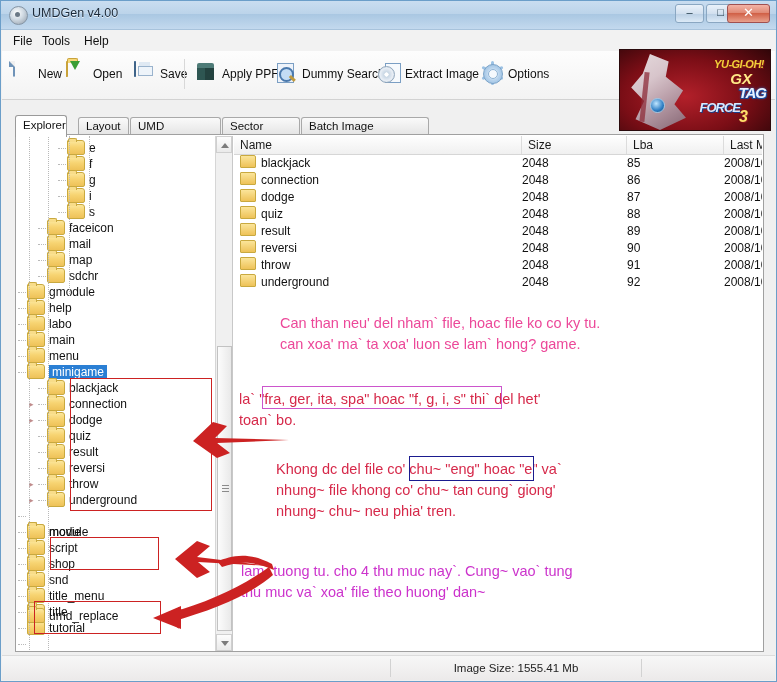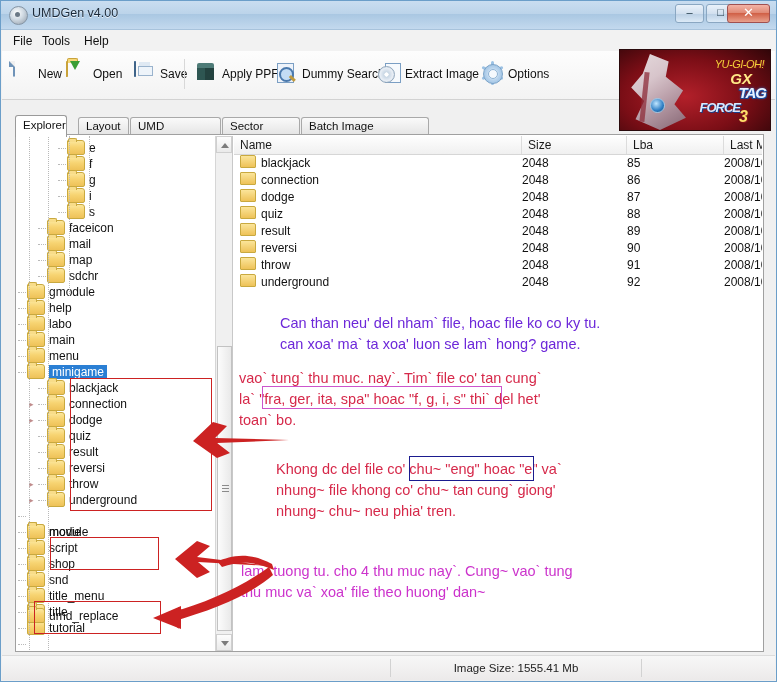--- a/index.html
+++ b/index.html
@@ -114,21 +114,21 @@
   }
   #banner .glow{position:absolute;left:-20%;top:-30%;width:140%;height:160%;
     background:radial-gradient(ellipse at 45% 55%,#b3202a 0%,#7b0e16 38%,#2c0508 72%,#120203 100%);}
   #banner .drag{position:absolute;left:4px;top:4px;width:72px;height:76px;
     background:linear-gradient(145deg,#f3eef0 0%,#ddd2d8 35%,#b9a5b0 60%,#7c6270 100%);
     clip-path:polygon(36% 0%,62% 10%,58% 30%,82% 48%,70% 66%,86% 84%,50% 100%,16% 86%,28% 62%,10% 44%,26% 26%);
     opacity:.93;}
   #banner .gem{position:absolute;left:30px;top:48px;width:13px;height:13px;border-radius:50%;
     background:radial-gradient(circle at 40% 35%,#bfe6ff,#2e7ec4 60%,#18466f);border:1px solid #9ec7e6;}
   #banner .stripe{position:absolute;left:22px;top:22px;width:5px;height:50px;background:#8d2c3a;transform:rotate(6deg);opacity:.75;}
-  #banner .logo1{position:absolute;right:6px;top:8px;font-size:11px;font-weight:normal;color:#f2cf3a;
+  #banner .logo1{position:absolute;right:6px;top:8px;font-size:11px;font-weight:bold;color:#f2cf3a;
     letter-spacing:-.5px;text-shadow:1px 1px 0 #7a1014,-1px 0 0 #7a1014;font-style:italic;}
   #banner .logo2{position:absolute;right:18px;top:20px;font-size:15px;font-weight:bold;color:#ffe987;
     font-style:italic;text-shadow:1px 1px 0 #7a1014;}
   #banner .tf{position:absolute;right:4px;top:34px;font-size:15px;font-weight:bold;font-style:italic;
     color:#e7f2ff;text-shadow:0 0 3px #2e6fd0,1px 1px 0 #173f8a,-1px 1px 0 #173f8a;letter-spacing:-1px;}
   #banner .tf2{position:absolute;right:30px;top:50px;font-size:13px;font-weight:bold;font-style:italic;
     color:#d9e9ff;text-shadow:1px 1px 0 #173f8a;letter-spacing:-1px;}
   #banner .num3{position:absolute;right:22px;bottom:4px;font-size:16px;font-weight:bold;font-style:italic;
     color:#ffe06a;text-shadow:1px 1px 0 #8a1620;}
   
@@ -184,21 +184,21 @@
   .lrow{position:absolute;left:0;right:0;height:17px;line-height:17px;font-size:12px;color:#111;}
   .lrow .c-name{position:absolute;left:6px;}
   .lrow .c-name .fld{
     display:inline-block;width:14px;height:11px;vertical-align:-1px;position:relative;margin-right:5px;
     background:linear-gradient(to bottom,#fbe59a,#eec258);border:1px solid #c9a93f;border-radius:1px 2px 1px 1px;}
   .lrow .c-size{position:absolute;left:288px;}
   .lrow .c-lba{position:absolute;left:393px;}
   .lrow .c-mod{position:absolute;left:490px;}
   
   .anno{position:absolute;white-space:pre;}
-  .anno.blue{color:#6d28d9;font-size:14.5px;line-height:21px;font-weight:500;}
+  .anno.blue{color:#ec4899;font-size:14.5px;line-height:21px;font-weight:500;}
   .anno.red{color:#d6294a;font-size:14.5px;line-height:21px;}
   .anno.magenta{color:#cc33cc;font-size:14.5px;line-height:21px;}
   .box-red{position:absolute;border:1.5px solid #cc2222;box-sizing:border-box;background:transparent;}
   .box-pink{position:absolute;border:1.5px solid #cc55cc;box-sizing:border-box;}
   .box-navy{position:absolute;border:1.5px solid #1b1b8f;box-sizing:border-box;}
   svg.arrowlayer{position:absolute;left:0;top:0;width:777px;height:682px;pointer-events:none;}
   
   #statusbar{
     position:absolute;left:1px;right:1px;bottom:1px;height:24px;
     background:linear-gradient(to bottom,#f7f7f7,#eceaea);border-top:1px solid #dcdcdc;
@@ -452,21 +452,20 @@
             <span class="c-name"><span class="fld"></span>underground</span>
             <span class="c-size">2048</span>
             <span class="c-lba">92</span>
             <span class="c-mod">2008/10/10</span>
           </div>
         </div>
 
       <div class="anno blue" style="left:46px;top:177px">Can than neu' del nham` file, hoac file ko co ky tu.</div>
       <div class="anno blue" style="left:46px;top:198px">can xoa' ma` ta xoa' luon se lam` hong? game.</div>
 
-      <div class="anno red" style="left:5px;top:232px">vao` tung` thu muc. nay`. Tim` file co' tan cung`</div>
       <div class="anno red" style="left:5px;top:253px"><span>la` </span><span>"fra, ger, ita, spa" hoac "f, g, i, s"</span><span> thi` del het'</span></div>
       <div class="anno red" style="left:5px;top:274px">toan` bo.</div>
       <div class="box-pink" style="left:28px;top:250px;width:240px;height:23px"></div>
 
       <div class="anno red" style="left:42px;top:323px"><span>Khong dc del file co' chu~ </span><span>"eng" hoac "e"</span><span> va`</span></div>
       <div class="anno red" style="left:42px;top:344px">nhung~ file khong co' chu~ tan cung` giong'</div>
       <div class="anno red" style="left:42px;top:365px">nhung~ chu~ neu phia' tren.</div>
       <div class="box-navy" style="left:175px;top:320px;width:125px;height:25px"></div>
 
       <div class="anno magenta" style="left:7px;top:425px">lam` tuong tu. cho 4 thu muc nay`. Cung~ vao` tung</div>

